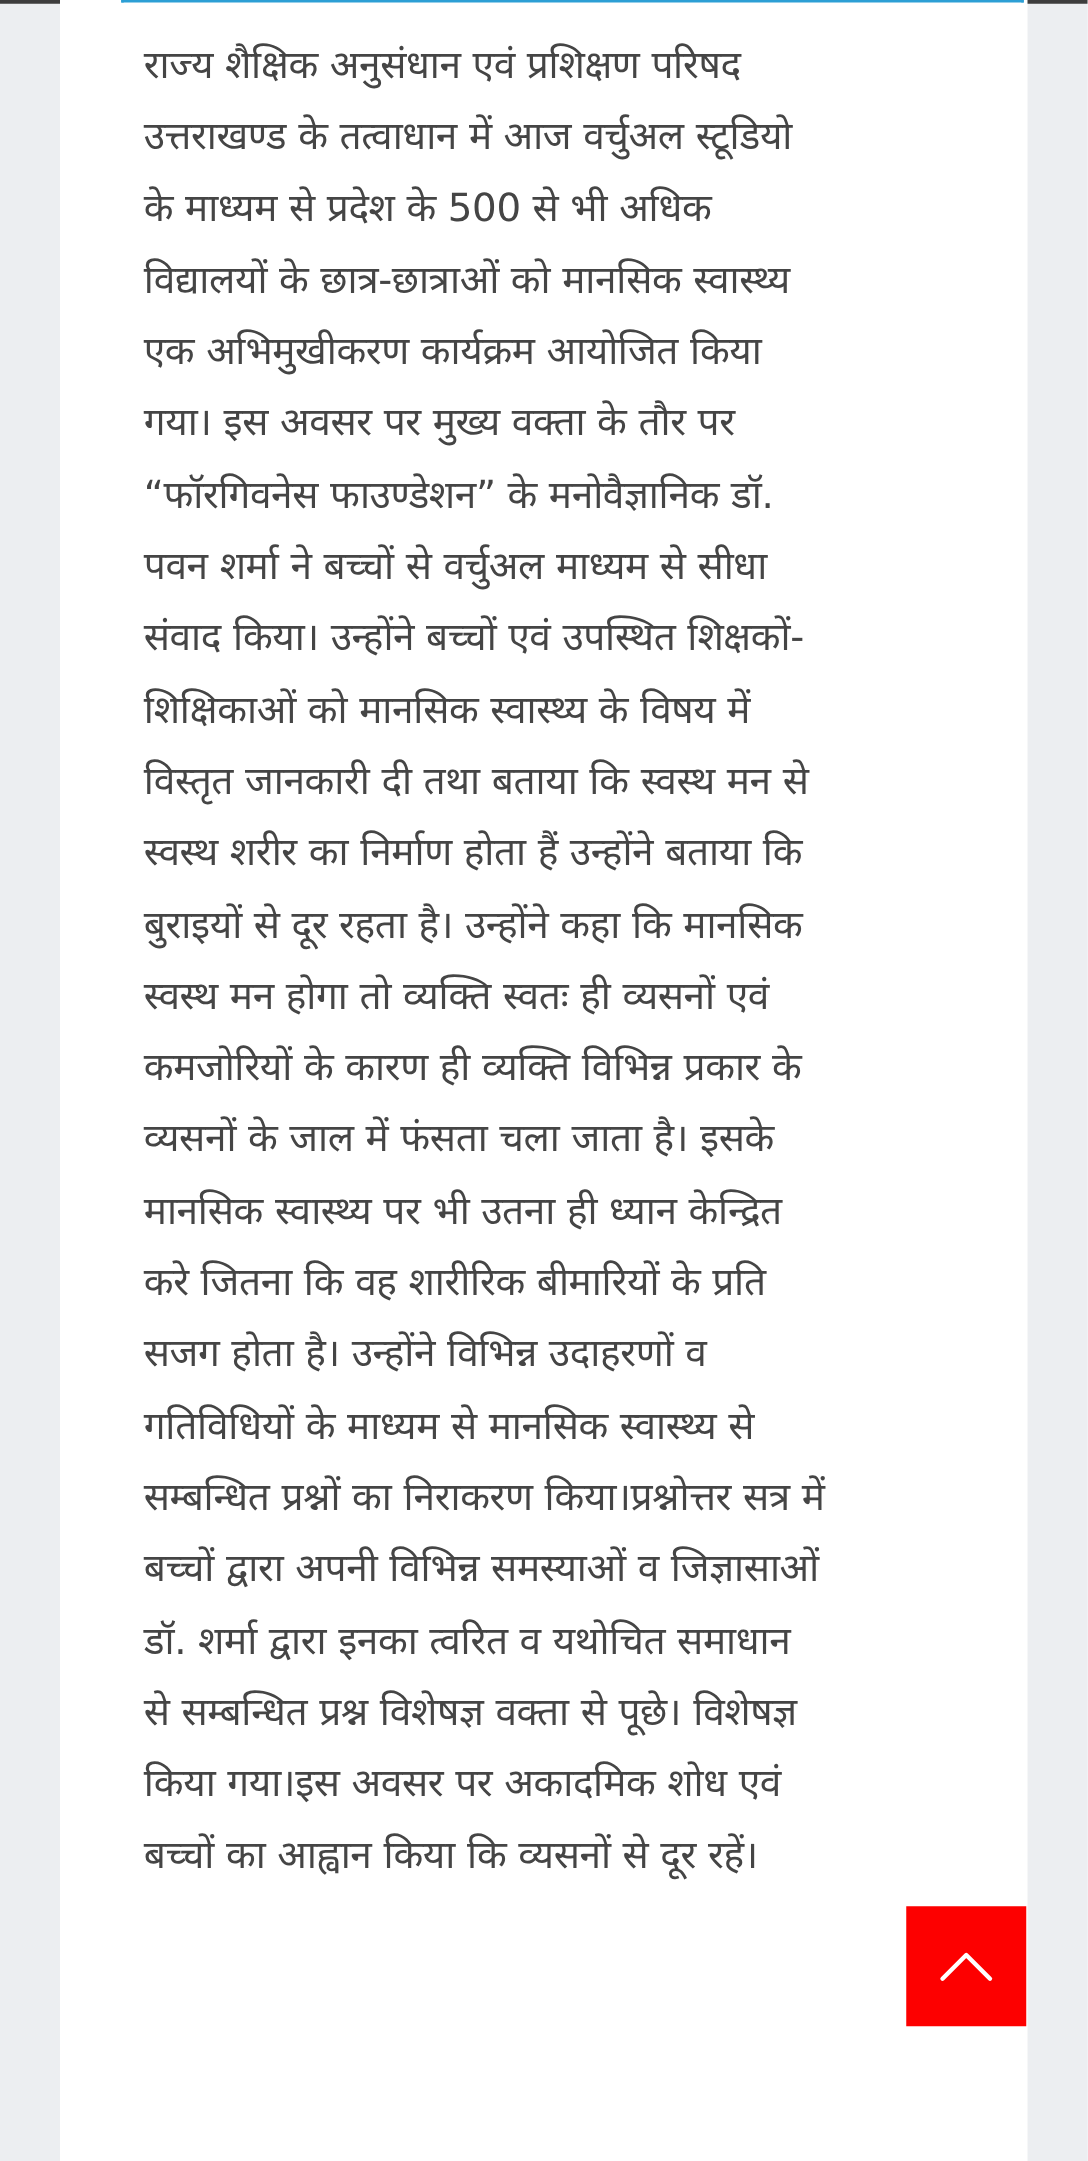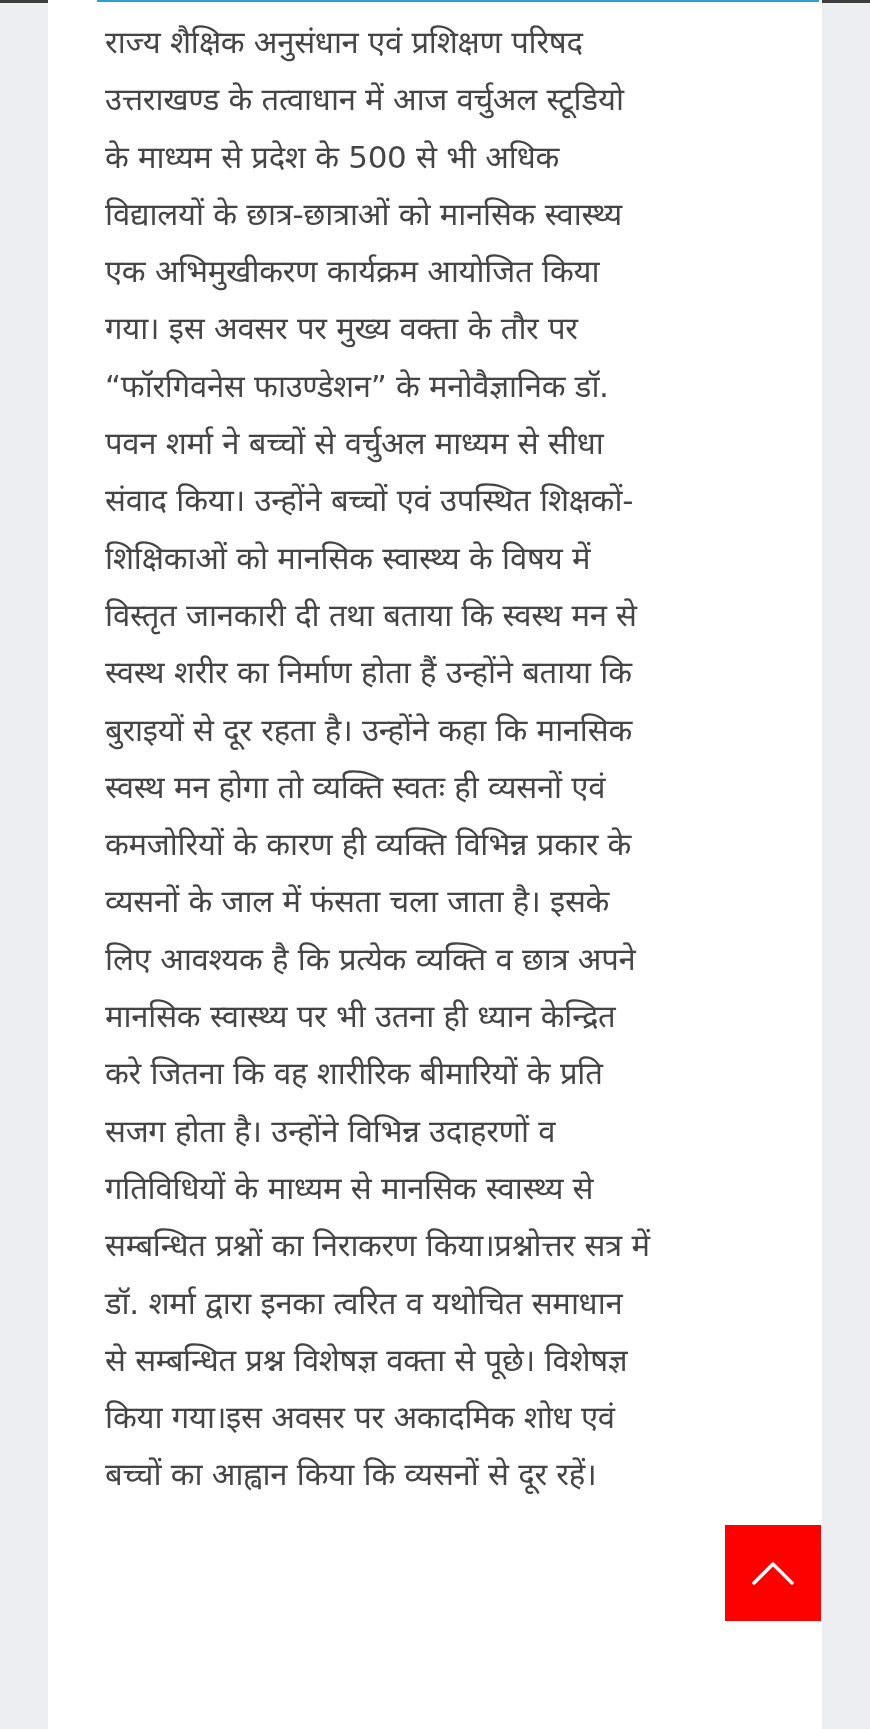--- a/index.html
+++ b/index.html
@@ -28,21 +28,21 @@
     width: 722px; height: 22px;
     border: 2px solid #2c9fd5;
     border-top: none;
     box-sizing: border-box;
     background: #fff;
   }
   .article {
     position: absolute;
     left: 49px; top: 6px;
     width: 700px;
-    margin: 8px;
+    margin: 18px;
     font-family: "DejaVu Sans", sans-serif;
     font-size: 31px;
     line-height: 57.3px;
     color: #454545;
     letter-spacing: -0.3px;
   }
   .article .line {
     display: block;
     white-space: nowrap;
     height: 57.3px;
@@ -79,26 +79,26 @@
     <span class="line">“फॉरगिवनेस फाउण्डेशन” के मनोवैज्ञानिक डॉ.</span>
     <span class="line">पवन शर्मा ने बच्चों से वर्चुअल माध्यम से सीधा</span>
     <span class="line">संवाद किया। उन्होंने बच्चों एवं उपस्थित शिक्षकों-</span>
     <span class="line">शिक्षिकाओं को मानसिक स्वास्थ्य के विषय में</span>
     <span class="line">विस्तृत जानकारी दी तथा बताया कि स्वस्थ मन से</span>
     <span class="line">स्वस्थ शरीर का निर्माण होता हैं उन्होंने बताया कि</span>
     <span class="line">बुराइयों से दूर रहता है। उन्होंने कहा कि मानसिक</span>
     <span class="line">स्वस्थ मन होगा तो व्यक्ति स्वतः ही व्यसनों एवं</span>
     <span class="line">कमजोरियों के कारण ही व्यक्ति विभिन्न प्रकार के</span>
     <span class="line">व्यसनों के जाल में फंसता चला जाता है। इसके</span>
-    <span class="line">लिए आवश्यक है कि प्रत्येक व्यक्ति व छात्र अपने</span>
     <span class="line">मानसिक स्वास्थ्य पर भी उतना ही ध्यान केन्द्रित</span>
     <span class="line">करे जितना कि वह शारीरिक बीमारियों के प्रति</span>
     <span class="line">सजग होता है। उन्होंने विभिन्न उदाहरणों व</span>
     <span class="line">गतिविधियों के माध्यम से मानसिक स्वास्थ्य से</span>
     <span class="line">सम्बन्धित प्रश्नों का निराकरण किया।प्रश्नोत्तर सत्र में</span>
+    <span class="line">बच्चों द्वारा अपनी विभिन्न समस्याओं व जिज्ञासाओं</span>
     <span class="line">डॉ. शर्मा द्वारा इनका त्वरित व यथोचित समाधान</span>
     <span class="line">से सम्बन्धित प्रश्न विशेषज्ञ वक्ता से पूछे। विशेषज्ञ</span>
     <span class="line">किया गया।इस अवसर पर अकादमिक शोध एवं</span>
     <span class="line">बच्चों का आह्वान किया कि व्यसनों से दूर रहें।</span>
   </p>
 </div>
 
 <button class="scroll-top">
   <span>
     <svg width="44" height="26" viewBox="0 0 44 26">

